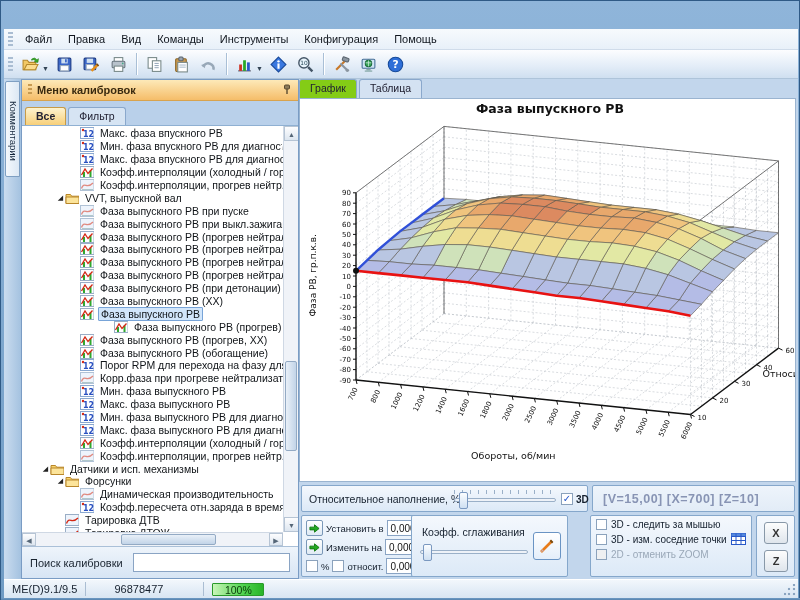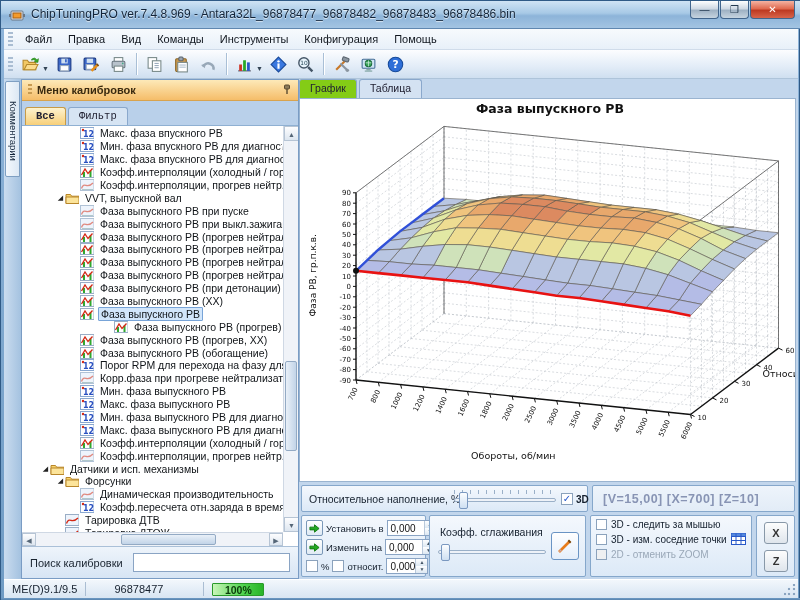--- a/index.html
+++ b/index.html
@@ -49,21 +49,21 @@
   
   .left-panel { position:absolute; left:17px; top:0; width:278px; height:500px;
     border:1px solid #7a9cc4; background:#e8f0f9; display:flex; flex-direction:column; }
   .cal-header { height:21px; background:linear-gradient(#fde9b8,#f5bd69);
     border-bottom:1px solid #d8a34e; display:flex; align-items:center;
     padding:0 6px; }
   .cal-header .hgrip { width:4px; height:12px; margin-right:5px;
     background:repeating-linear-gradient(#c89a50 0 2px,transparent 2px 4px); }
   .cal-header-label { font-size:11px; font-weight:bold; color:#3a2a10; flex:1; }
   .cal-tabs { height:25px; background:#b9d0ea; display:flex; align-items:flex-end;
-    padding-left:3px; border-bottom:1px solid #8fb0d2;font-family:Liberation Mono, monospace; }
+    padding-left:3px; border-bottom:1px solid #8fb0d2; }
   .cal-tab { font-size:10.5px; padding:2px 10px 3px; margin-right:2px;
     border:1px solid #8aa8cc; border-bottom:none; border-radius:3px 3px 0 0;
     background:#d6e4f3; color:#223; }
   .cal-tab.active { background:linear-gradient(#fdf3cf,#f7cf79); border-color:#c79b48;
     font-weight:bold; }
   .tree-wrap { flex:1; background:#fff; position:relative; overflow:hidden; }
   .tree { position:absolute; left:0; top:1px; right:15px; bottom:14px; overflow:hidden;border-radius:25px; }
   .tree-row { height:12.9px; display:flex; align-items:center; white-space:nowrap;
     font-size:10.5px; color:#101418; }
   .tree-row .twisty { width:9px; font-size:7px; color:#222; text-align:center; flex:0 0 9px; }
@@ -131,51 +131,37 @@
   .pencilbtn { width:28px; height:28px; border:1px solid #6a94c4; border-radius:3px;
     background:linear-gradient(#fff,#e4eefa); display:flex; align-items:center;
     justify-content:center; }
   
   .statusbar { position:absolute; left:3px; top:578px; width:794px; height:19px;
     background:linear-gradient(#f2f7fc,#d8e5f2); border-top:1px solid #fff;
     display:flex; align-items:center; font-size:11px; color:#15202e; }
   .sb-sep { width:1px; height:14px; background:#aabdd2; margin:0 8px; }
   .badge-100 { width:52px; height:13px; border:1px solid #2a9a2a; border-radius:1px;
     background:linear-gradient(90deg,#c8f5b8,#4fd34f 60%,#28b428); font-size:10.5px;
-    font-weight:bold; color:#0b3c0b; text-align:center; line-height:12px; }
+    font-weight:normal; color:#0b3c0b; text-align:center; line-height:12px; }
   .resize-grip { position:absolute; right:2px; bottom:2px; width:12px; height:12px;
     background:
       radial-gradient(circle at 10px 10px,#8aa4c0 1.2px,transparent 1.6px),
       radial-gradient(circle at 10px 5px,#8aa4c0 1.2px,transparent 1.6px),
       radial-gradient(circle at 5px 10px,#8aa4c0 1.2px,transparent 1.6px),
       radial-gradient(circle at 10px 1px,#8aa4c0 1.2px,transparent 1.6px),
       radial-gradient(circle at 1px 10px,#8aa4c0 1.2px,transparent 1.6px),
       radial-gradient(circle at 5px 5px,#8aa4c0 1.2px,transparent 1.6px); }
   .frame-bottom { position:absolute; left:0; top:597px; width:800px; height:3px;
     background:linear-gradient(#6f9bc4,#4a76a2); }
 </style>
 </head>
 <body>
 
 <div id="win">
 
-  <div class="titlebar">
-    <svg class="app-icon" viewBox="0 0 16 16">
-      <rect x="2" y="4" width="12" height="9" rx="1" fill="#d8dee6" stroke="#6a7684"></rect>
-      <rect x="4" y="6" width="8" height="5" fill="#f49a2a" stroke="#a85f10"></rect>
-      <rect x="0" y="7" width="2" height="3" fill="#6a7684"></rect>
-        <rect x="14" y="7" width="2" height="3" fill="#6a7684"></rect>
-    </svg>
-    <span class="title-text">ChipTuningPRO ver.7.4.8.969 - Antara32L_96878477_96878482_96878483_96878486.bin</span>
-    <div class="winbtns">
-      <div class="winbtn">—</div>
-      <div class="winbtn">❐</div>
-      <div class="winbtn close">✕</div>
-    </div>
-  </div>
 
   <div class="menubar">
     <div class="grip"></div>
     <div id="menu-items" style="display:flex">
         <div class="menu-item">Файл</div>
         <div class="menu-item">Правка</div>
         <div class="menu-item">Вид</div>
         <div class="menu-item">Команды</div>
         <div class="menu-item">Инструменты</div>
         <div class="menu-item">Конфигурация</div>
@@ -1034,21 +1020,21 @@
           <span class="spin" style="margin-left:auto">
             <span class="val">0,000</span>
               <span class="uds">
                 <span>▲</span>
                 <span>▼</span>
               </span>
           </span>
         </div>
       </div>
 
-      <div class="panelbox" style="left:130px; top:436px; width:157px; height:62px">
+      <div class="panelbox" style="left:112px; top:436px; width:157px; height:62px">
         <span class="ctrl-label" style="position:absolute;left:10px;top:10px;font-size:10.5px">Коэфф. сглаживания</span>
         <div class="track" style="position:absolute;left:8px;top:34px;width:108px">
           <div class="sthumb" style="left:2px"></div>
         </div>
         <div class="pencilbtn" style="position:absolute;right:6px;top:16px">
           <svg width="16" height="16" viewBox="0 0 16 16">
             <line x1="2" y1="14" x2="13" y2="3" stroke="#e87c1a" stroke-width="2.6"></line>
             <path d="M12 1.6 l2.4 2.4 -1.4 1.4 -2.4 -2.4z" fill="#7a4a10"></path>
             <path d="M2 14 l1 -3 2 2z" fill="#caa"></path>
           </svg>

